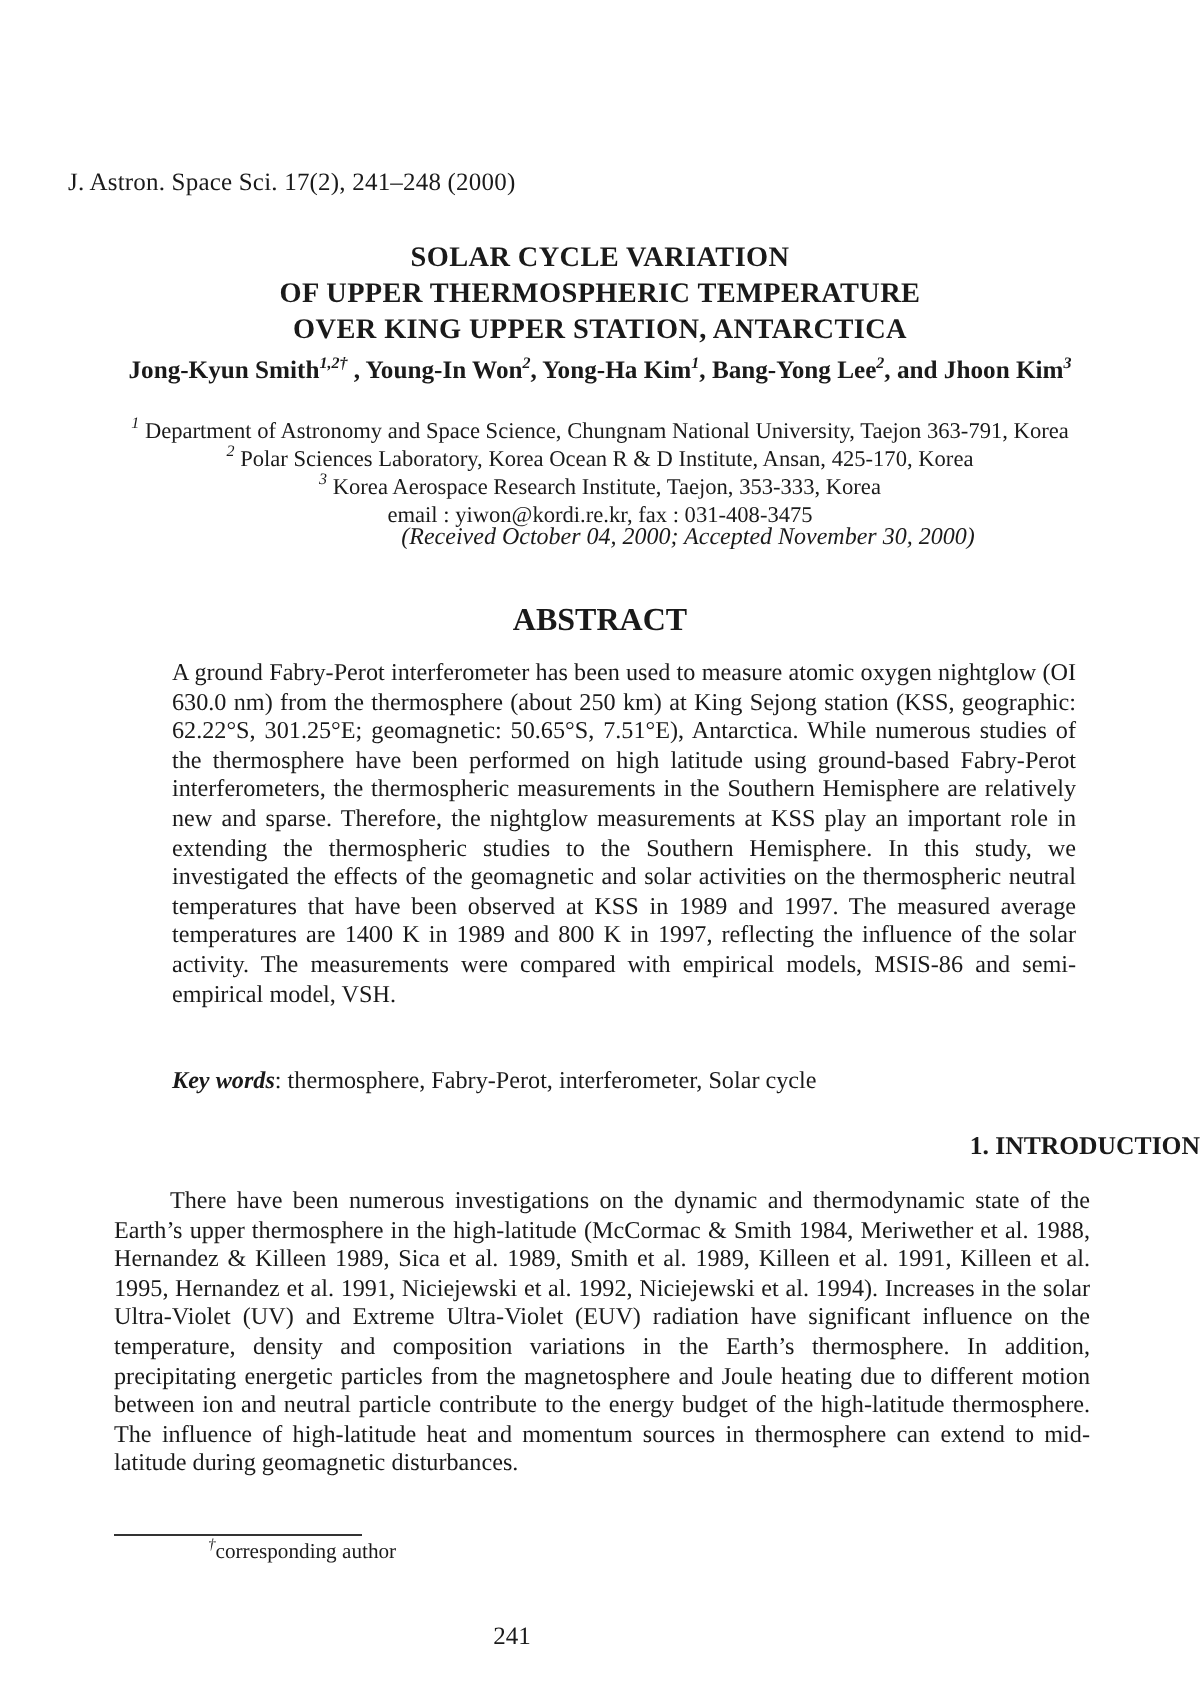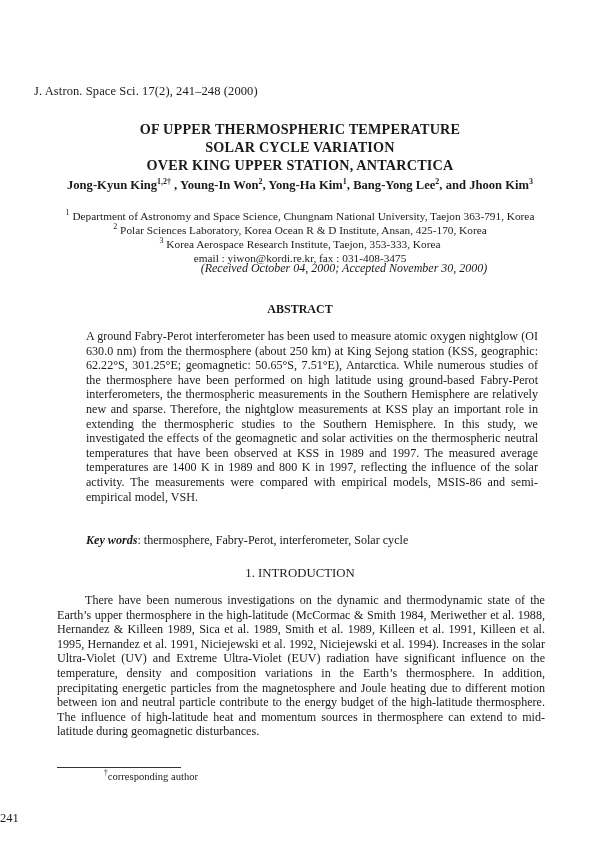--- a/index.html
+++ b/index.html
@@ -7,50 +7,50 @@
       width: 600px; height: 851px; position: relative; overflow: hidden;
       font-family: "Liberation Serif", "DejaVu Serif", serif;
       color: #1a1a1a;
     }
     .page { position: absolute; left: 0; top: 0; width: 600px; height: 851px; }
     .citation { position: absolute; left: 34px; top: 60px; font-size: 12.5px; letter-spacing: 0.1px; margin-top: 24px; }
     .title { position: absolute; left: 0; width: 600px; top: 120px; text-align: center; font-weight: bold; font-size: 14.2px; line-height: 18px; letter-spacing: 0.2px; }
     .authors { position: absolute; left: 0; width: 600px; top: 178px; text-align: center; font-weight: bold; font-size: 12.6px; }
     .affils { position: absolute; left: 0; width: 600px; top: 209px; text-align: center; font-size: 11.3px; line-height: 14px; }
     .received { position: absolute; left: 0; width: 600px; top: 261px; text-align: center; font-style: italic; font-size: 12px; padding-left: 44px; }
-    .abs-head { position: absolute; left: 0; width: 600px; top: 302px; text-align: center; font-weight: bold; font-size: 12px; }
+    .abs-head { position: absolute; left: 0; width: 600px; top: 302px; text-align: center; font-weight: bold; font-size: 16px; }
     .abstract { position: absolute; left: 86px; width: 452px; top: 329px; font-size: 12.1px; line-height: 14.6px; text-align: justify; }
     .keywords { position: absolute; left: 86px; width: 452px; top: 533px; font-size: 12.1px; }
     .keywords .kw-label { font-style: italic; font-weight: bold; }
-    .sec-head { position: absolute; left: 0; width: 600px; top: 566px; text-align: center; font-weight: normal; font-size: 12.8px; }
+    .sec-head { position: absolute; left: 0; width: 600px; top: 566px; text-align: right; font-weight: bold; font-size: 12.8px; }
     .intro { position: absolute; left: 57px; width: 488px; top: 593px; font-size: 12.1px; line-height: 14.6px; text-align: justify; }
     .intro p { margin: 0; text-indent: 28px; }
     .fn-rule { position: absolute; left: 57px; top: 767px; width: 124px; height: 0; border-top: 1px solid #333; }
     .footnote { position: absolute; left: 64px; top: 771px; font-size: 10.6px; margin-left: 40px; }
     .footnote sup { font-size: 7.5px; }
-    .page-num { position: absolute; left: 0; width: 512px; top: 811px; font-size: 12.5px; }
-    sup { font-size: 8px; line-height: 0; }
+    .page-num { position: absolute; left: 0; width: 512px; top: 811px; text-align: center; font-size: 12.5px; }
+    sup { font-size: 8px; line-height: 0; font-style: italic; }
     .affils p { margin: 0; }
     .title p { margin: 0; }
   </style>
 </head>
 <body>
 
 <div class="page">
 
   <div class="citation">J. Astron. Space Sci. 17(2), 241–248 (2000)</div>
 
   <div class="title">
+    <p>SOLAR CYCLE VARIATION</p>
     <p>OF UPPER THERMOSPHERIC TEMPERATURE</p>
-    <p>SOLAR CYCLE VARIATION</p>
     <p>OVER KING UPPER STATION, ANTARCTICA</p>
   </div>
 
   <div class="authors">
-    <span>Jong-Kyun King</span><sup>1,2†</sup><span> , </span><span>Young-In Won</span><sup>2</sup><span>, </span><span>Yong-Ha Kim</span><sup>1</sup><span>, </span><span>Bang-Yong Lee</span><sup>2</sup><span>, and </span><span>Jhoon Kim</span><sup>3</sup>
+    <span>Jong-Kyun Smith</span><sup>1,2†</sup><span> , </span><span>Young-In Won</span><sup>2</sup><span>, </span><span>Yong-Ha Kim</span><sup>1</sup><span>, </span><span>Bang-Yong Lee</span><sup>2</sup><span>, and </span><span>Jhoon Kim</span><sup>3</sup>
   </div>
 
   <div class="affils">
     <p><sup>1</sup> <span>Department of Astronomy and Space Science, Chungnam National University, Taejon 363-791, Korea</span></p>
     <p><sup>2</sup> <span>Polar Sciences Laboratory, Korea Ocean R &amp; D Institute, Ansan, 425-170, Korea</span></p>
     <p><sup>3</sup> <span>Korea Aerospace Research Institute, Taejon, 353-333, Korea</span></p>
     <p><span>email : yiwon@kordi.re.kr, fax : 031-408-3475</span></p>
   </div>
 
   <div class="received">(Received October 04, 2000; Accepted November 30, 2000)</div>

